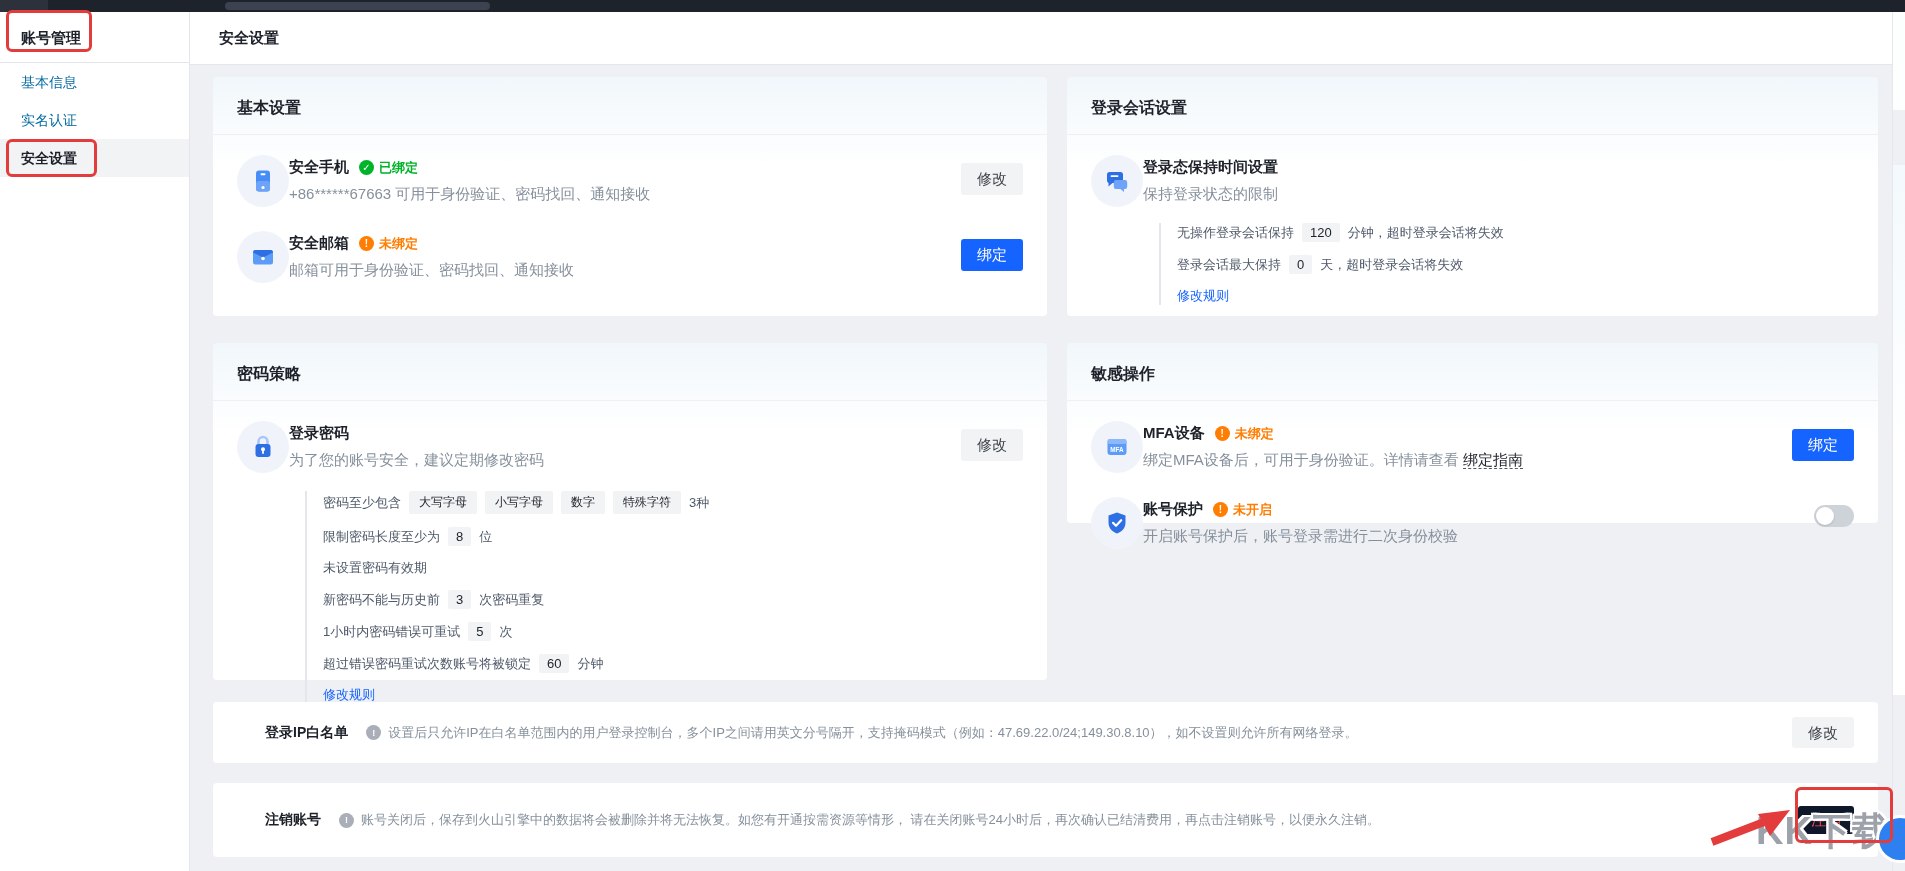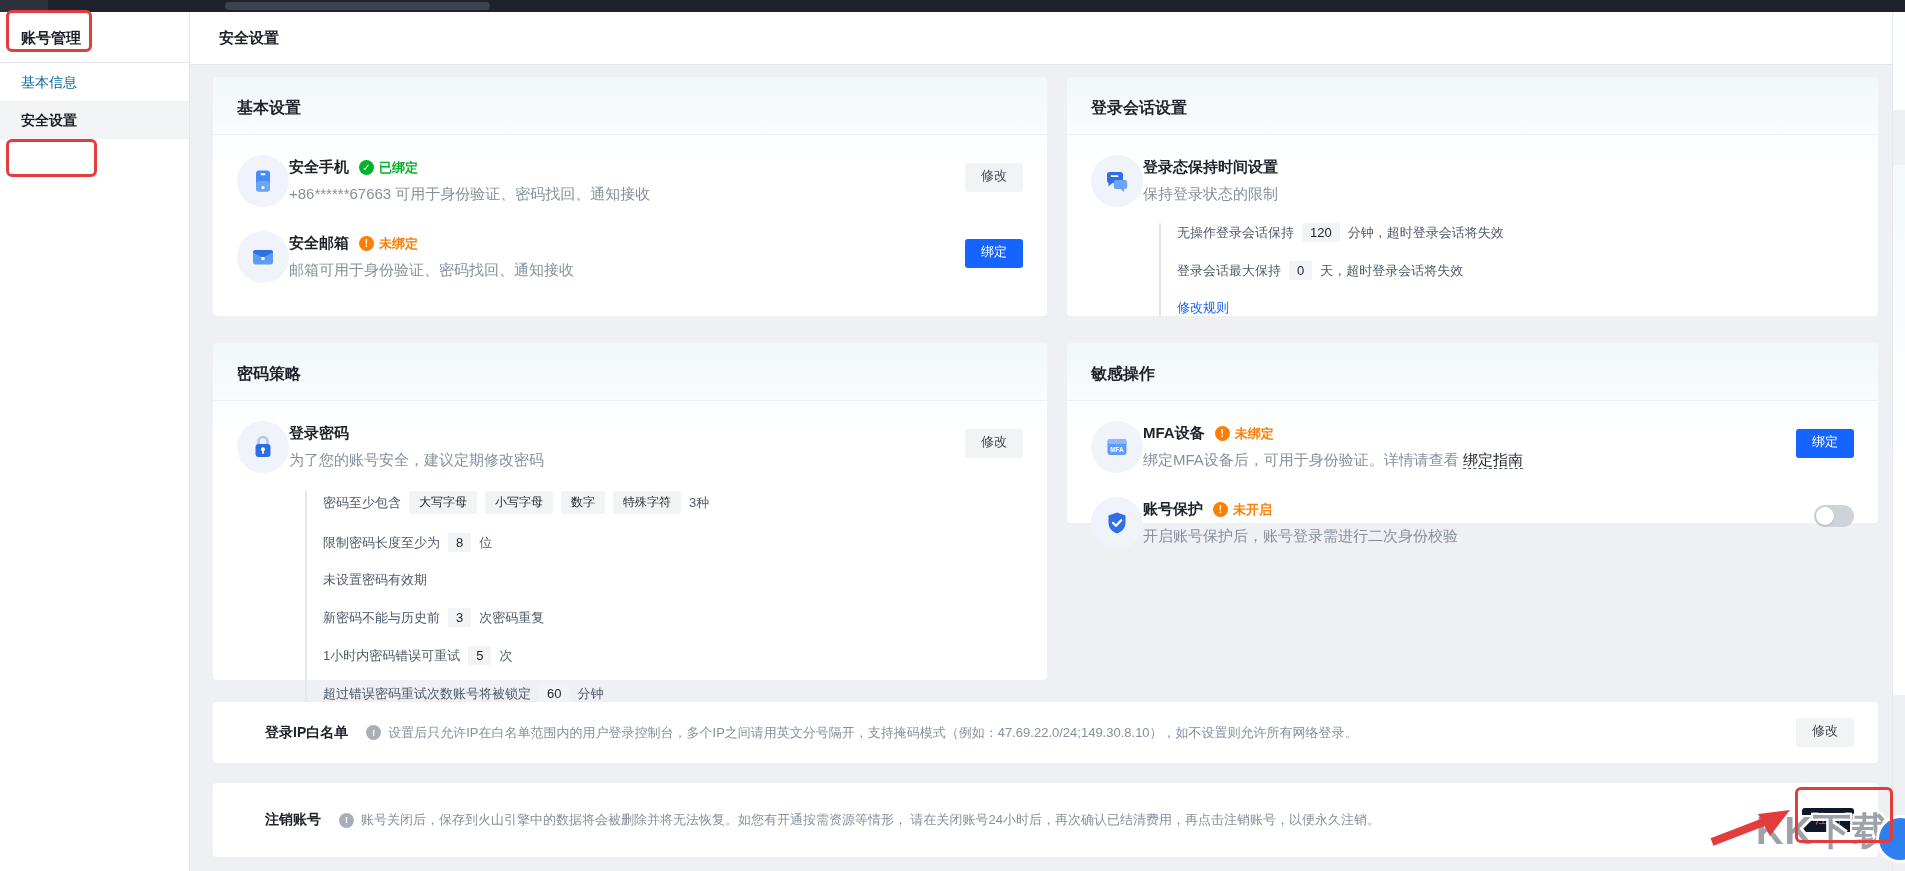--- a/index.html
+++ b/index.html
@@ -38,29 +38,29 @@
   .icon-circle { flex:none; width:52px; height:52px; border-radius:50%; background:#f0f4fa; display:flex; align-items:center; justify-content:center; }
   .row-main { flex:1; padding-top:3px; }
   .row-title-line { display:flex; align-items:center; gap:10px; font-size:15px; font-weight:bold; color:#1d2129; }
   .badge { display:inline-flex; align-items:center; gap:5px; font-size:13px; font-weight:bold; }
   .badge-green { color:#00b42a; } .badge-orange { color:#ff7d00; }
   .dot-ic { width:15px; height:15px; border-radius:50%; color:#fff; font-size:10px; font-weight:bold; display:inline-flex; align-items:center; justify-content:center; }
   .dot-green { background:#00b42a; } .dot-orange { background:#ff7d00; } .dot-gray { background:#a9aeb8; font-size:9px; }
   .row-desc { margin-top:8px; font-size:15px; color:#86909c; }
   .row-action { flex:none; padding-top:8px; }
 
-  .btn { display:inline-block; font-size:13px; border-radius:3px; padding:6px 16px; cursor:pointer; border:none; line-height:1.3;font-family:Liberation Mono, monospace; }
+  .btn { display:inline-block; font-size:15px; border-radius:3px; padding:6px 16px; cursor:pointer; border:none; line-height:1.3; }
   .btn-gray { background:#f2f3f5; color:#42464e; }
   .btn-blue { background:#1664ff; color:#fff; }
   .btn-danger { background:#0f172a; color:#f34c4c; padding:4px 13px; }
 
   .rules { margin:18px 0 0 68px; border-left:2px solid #e5e6eb; padding-left:16px; }
   .rules.tight { margin-top:16px; }
   .rule { display:flex; align-items:center; gap:8px; font-size:13px; color:#4e5969; }
-  .rule + .rule { margin-top:19px; }
+  .rule + .rule { margin-top:13px; }
   .chip { background:#f2f3f5; color:#1d2129; font-size:12px; padding:3px 10px; border-radius:2px; }
   .num { background:#f2f3f5; color:#1d2129; font-size:13px; padding:2px 8px; border-radius:2px; }
   .link { color:#1664ff; font-size:13px; cursor:pointer; }
   .dashed-link { color:#1d2129; border-bottom:1px dashed #4e5969; cursor:pointer; }
 
   .toggle { width:40px; height:22px; border-radius:11px; background:#ced3da; position:relative; cursor:pointer; }
   .toggle .knob { position:absolute; left:2px; top:2px; width:18px; height:18px; border-radius:50%; background:#fff; box-shadow:0 1px 2px rgba(0,0,0,.15); }
 
   
   .wide-row { display:flex; align-items:center; height:100%; padding:0 24px; }
@@ -94,20 +94,21 @@
 
 <div class="topbar">
   <div class="topbar-tab"></div>
   <div class="topbar-pill"></div>
 </div>
 
 <aside class="sidebar">
   <div class="sidebar-header">账号管理</div>
   <nav>
     <div class="side-item">基本信息</div>
+    <div class="side-item">实名认证</div>
     <div class="side-item active">安全设置</div>
   </nav>
 </aside>
 
 <header class="main-header">
   <h1>安全设置</h1>
 </header>
 
 <section class="content">
 

